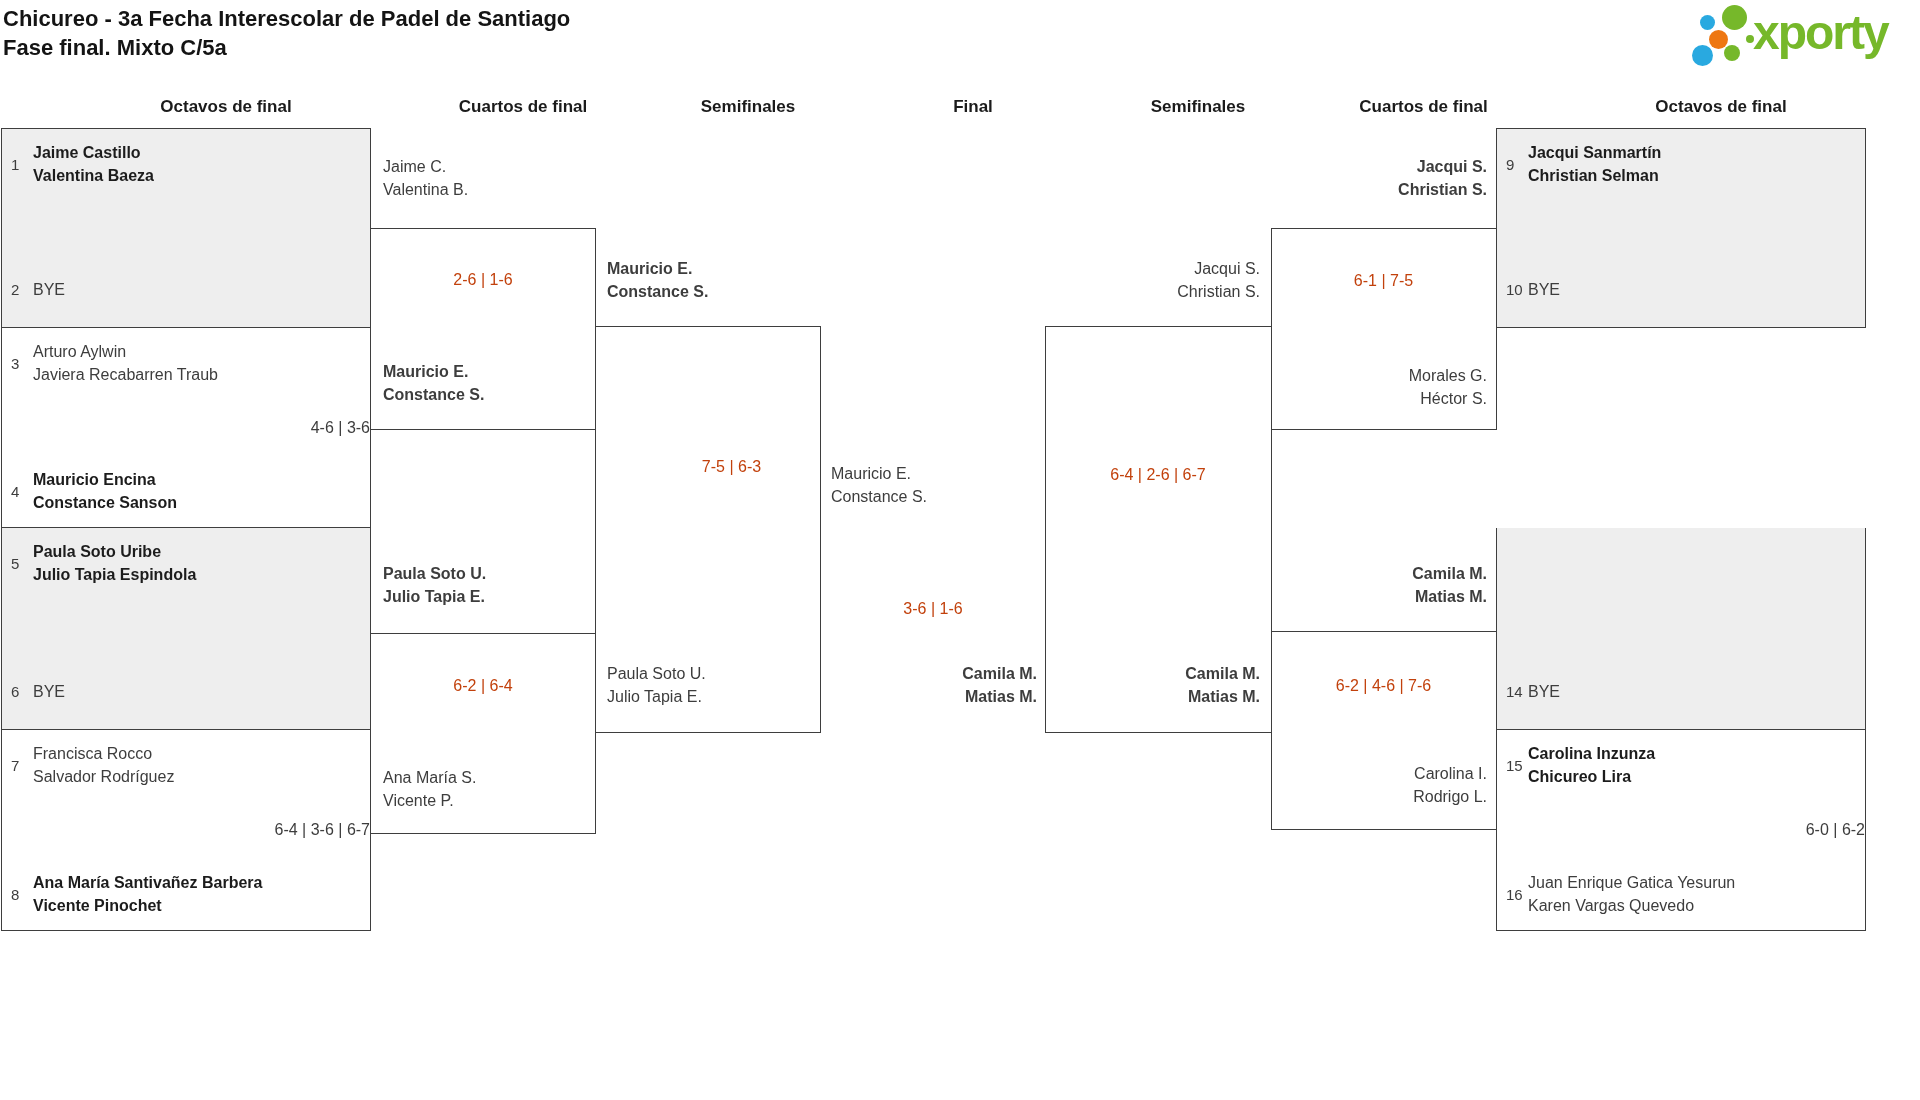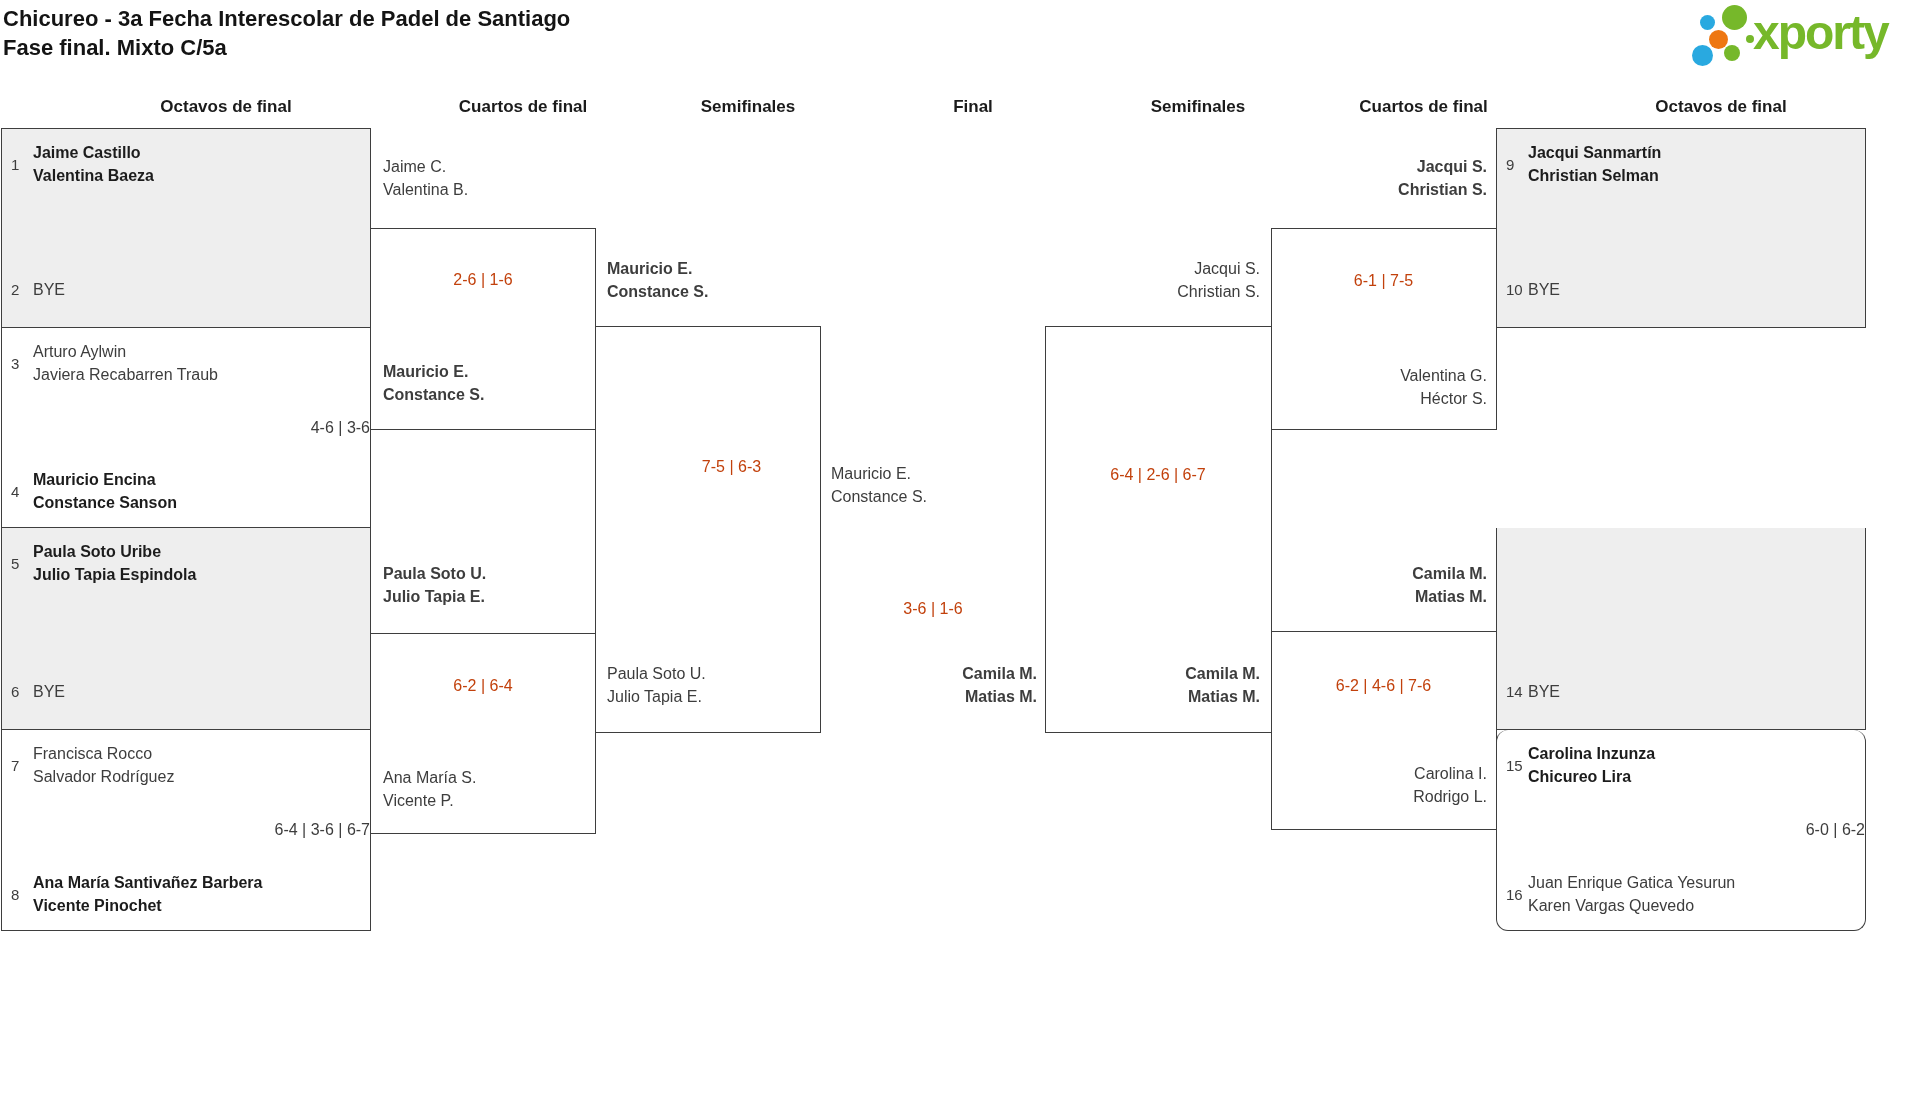--- a/index.html
+++ b/index.html
@@ -148,21 +148,21 @@
 
   <div class="obox shaded nt" style="left:1496px;top:528px;width:370px;height:202px;">
     <div class="trow bye">
       <span class="seed">14</span>
       <div class="tnames">
         <div>BYE</div>
       </div>
     </div>
   </div>
 
-  <div class="obox nt" style="left:1496px;top:730px;width:370px;height:201px;border-radius:12px;">
+  <div class="obox nt" style="left:1496px;top:730px;width:370px;height:201px;">
     <div class="trow top">
       <span class="seed">15</span>
       <div class="tnames w">
         <div>Carolina Inzunza</div>
         <div>Chicureo Lira</div>
       </div>
     </div>
     <div class="oscore">6-0 | 6-2</div>
     <div class="trow bottom">
       <span class="seed">16</span>
@@ -229,21 +229,21 @@
     <div>Camila M.</div>
     <div>Matias M.</div>
   </div>
 
   <div class="lbl w r" style="left:1271px;width:216px;top:155px;">
     <div>Jacqui S.</div>
     <div>Christian S.</div>
   </div>
   <div class="sc" style="left:1271px;width:225px;top:272px;">6-1 | 7-5</div>
   <div class="lbl r" style="left:1271px;width:216px;top:364px;">
-    <div>Valentina G.</div>
+    <div>Morales G.</div>
     <div>Héctor S.</div>
   </div>
 
   <div class="lbl w r" style="left:1271px;width:216px;top:562px;">
     <div>Camila M.</div>
     <div>Matias M.</div>
   </div>
   <div class="sc" style="left:1271px;width:225px;top:677px;">6-2 | 4-6 | 7-6</div>
   <div class="lbl r" style="left:1271px;width:216px;top:762px;">
     <div>Carolina I.</div>

